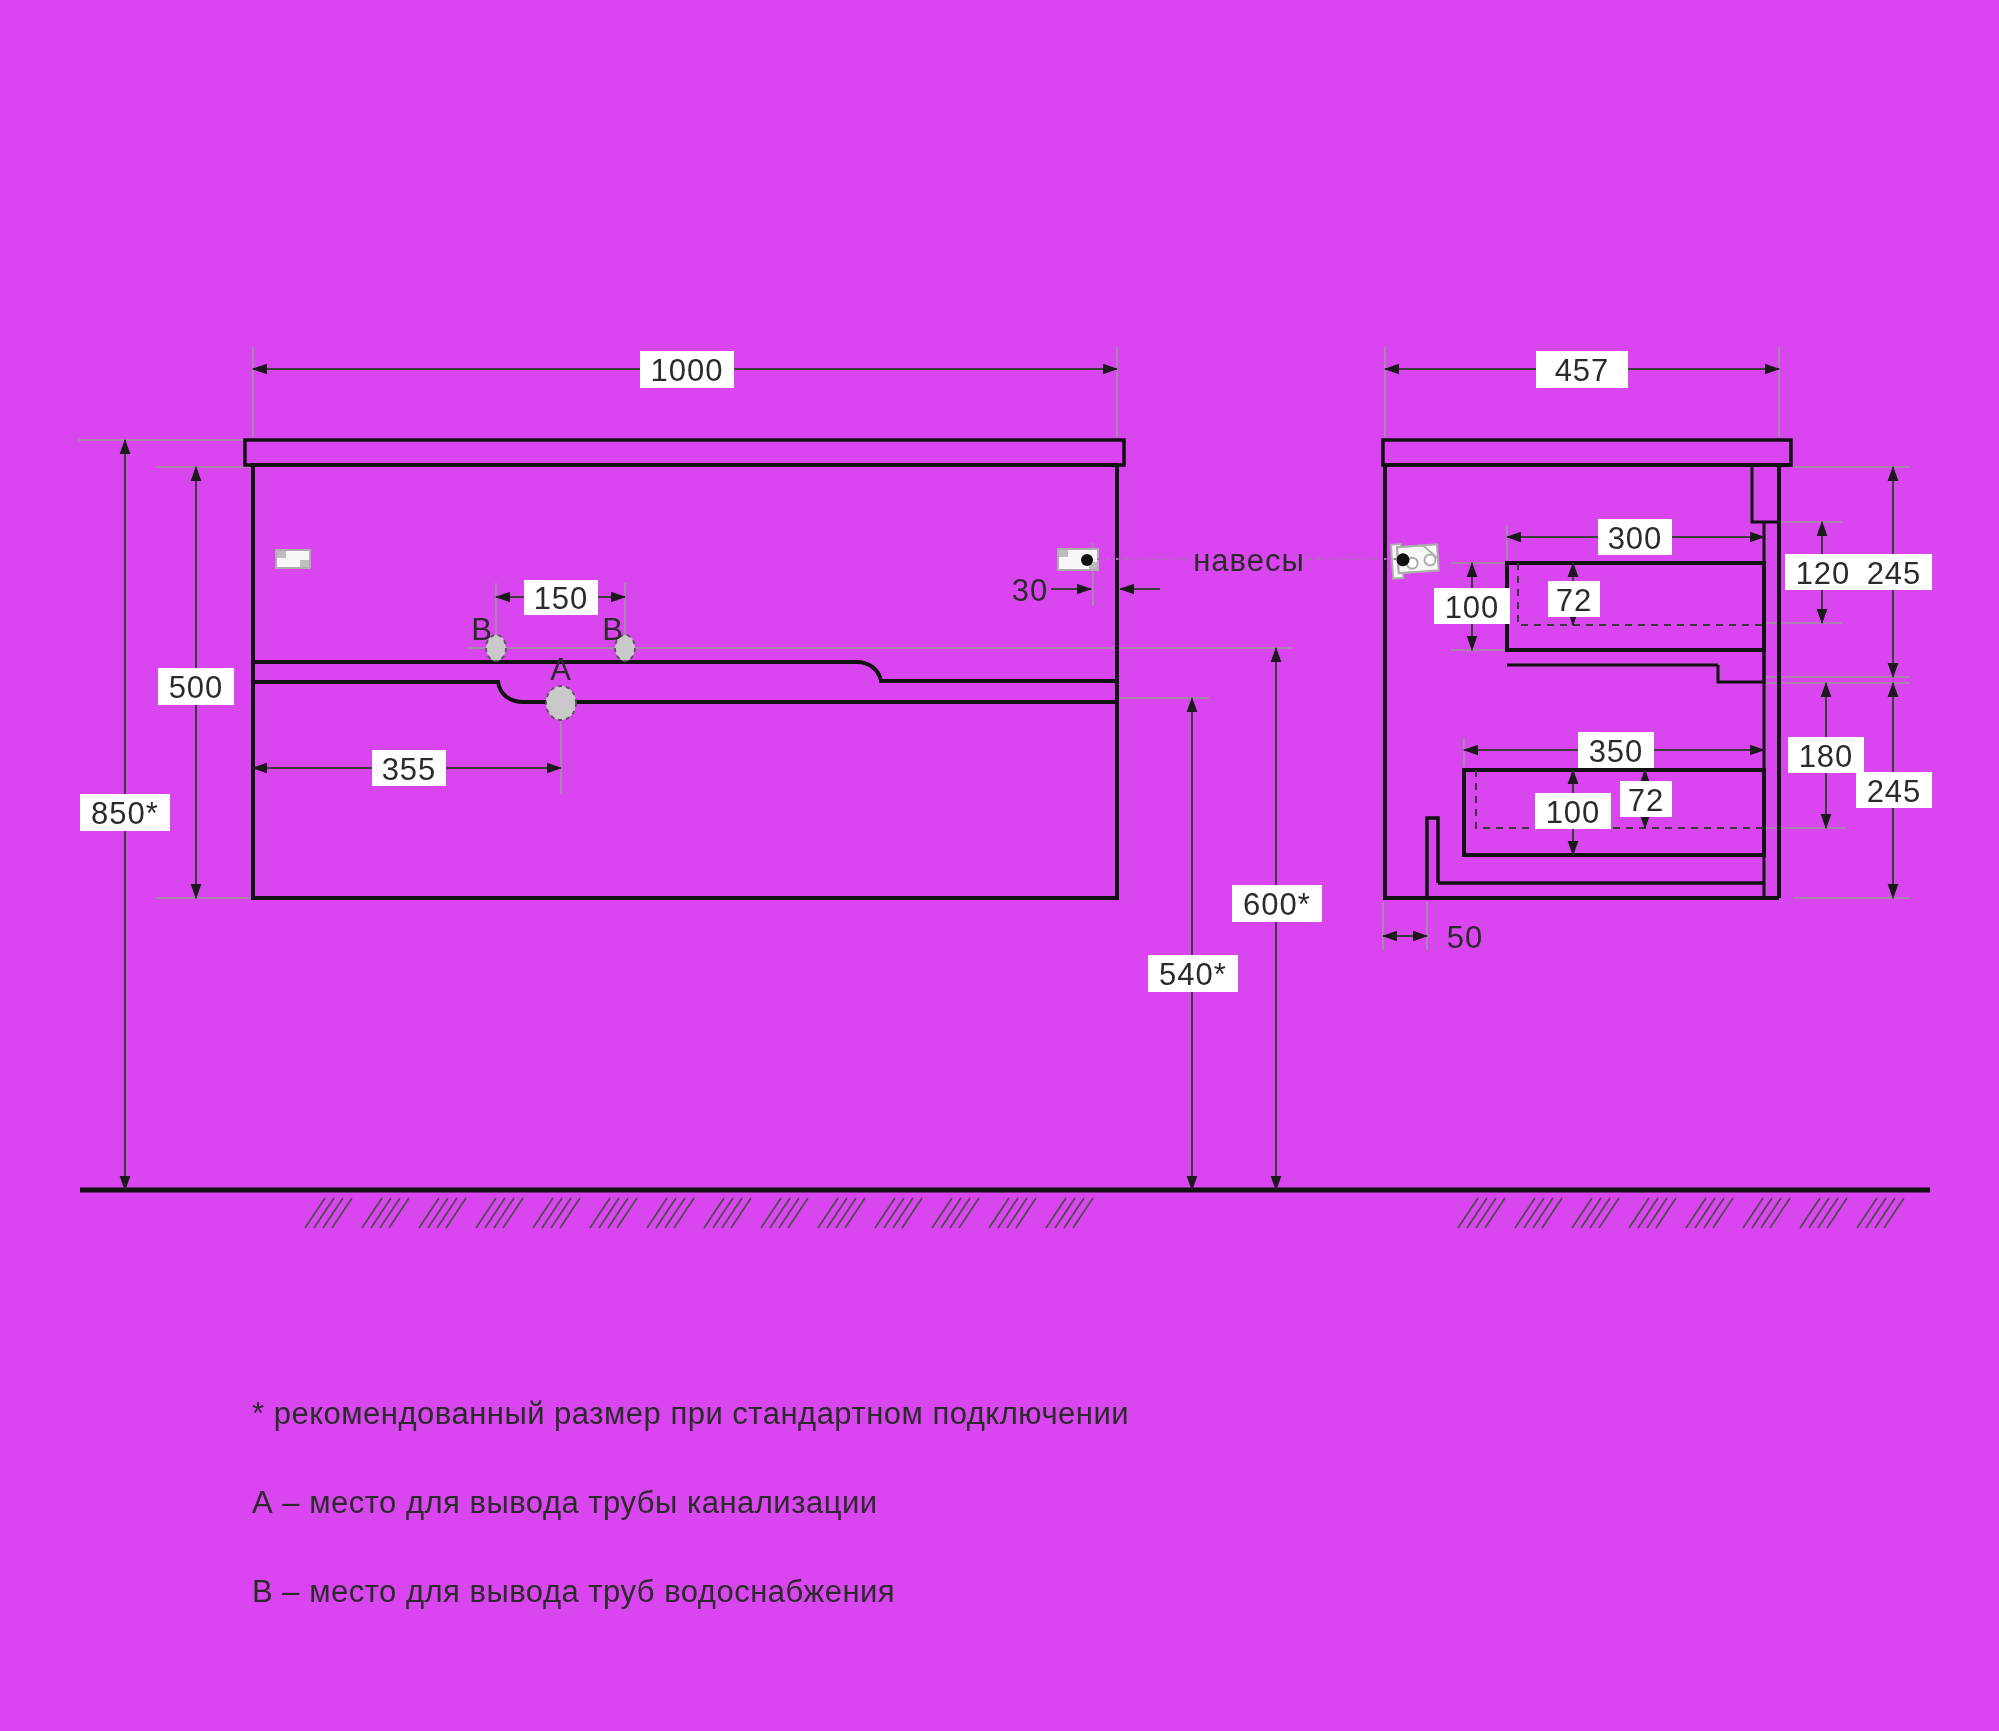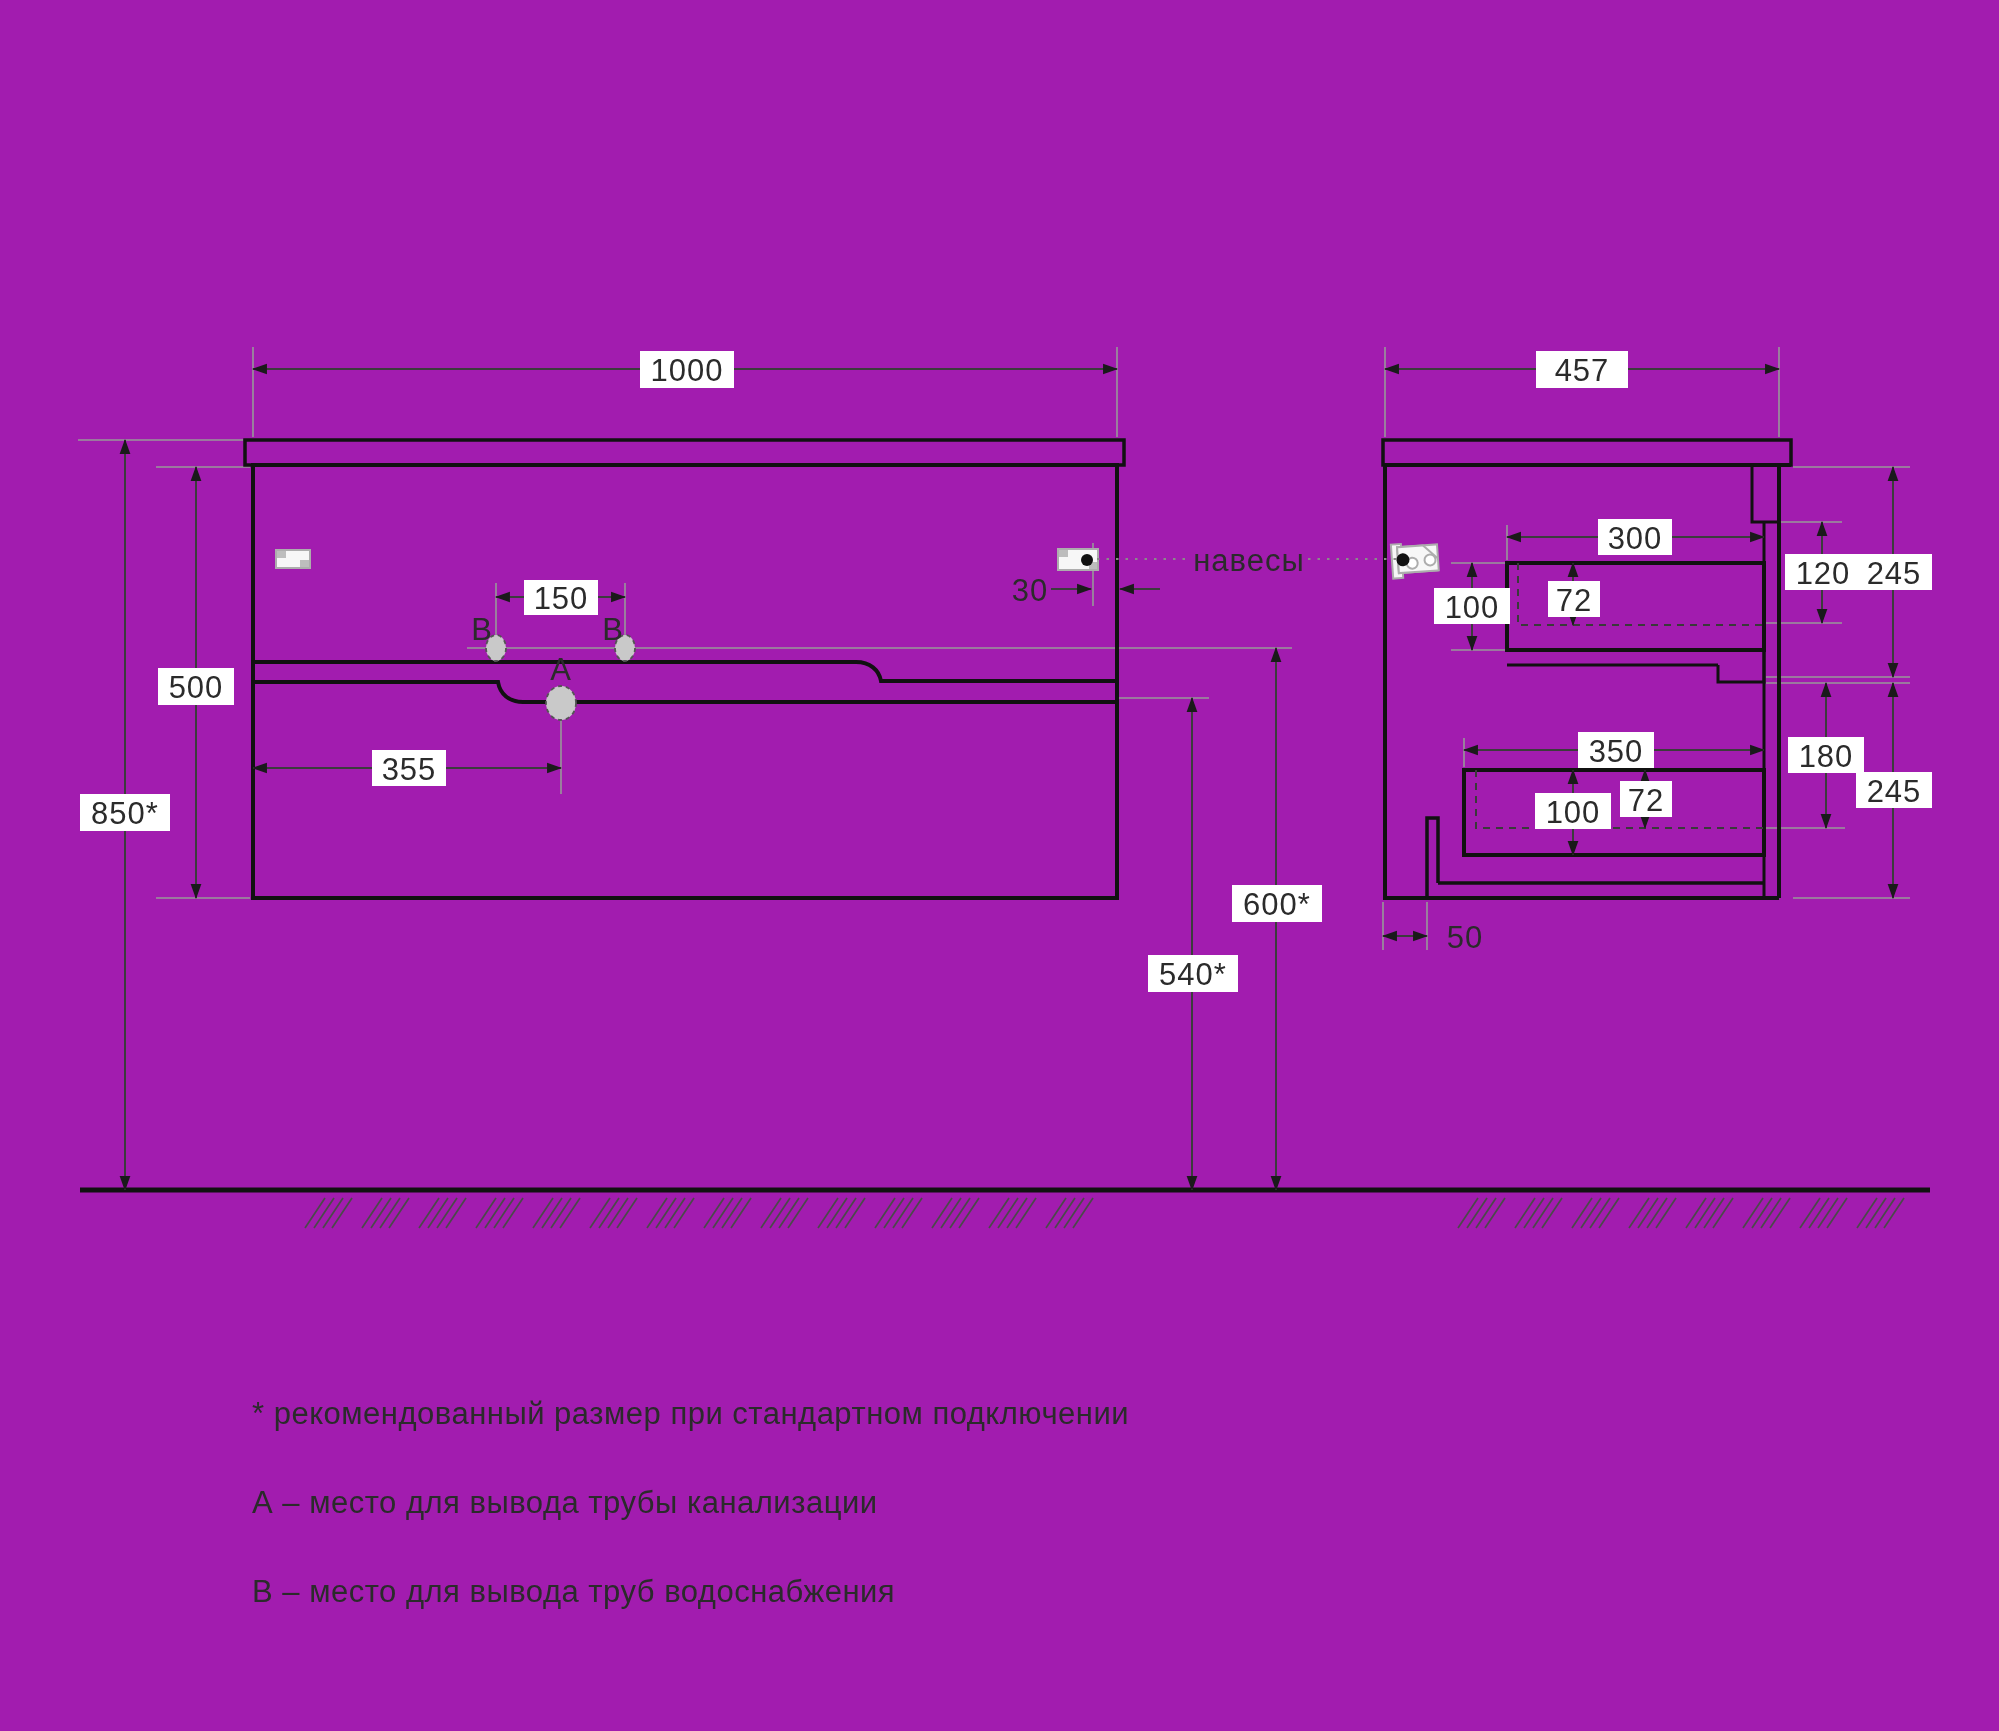--- a/index.html
+++ b/index.html
@@ -1,16 +1,16 @@
 <!DOCTYPE html>
 <html><head>
 <meta charset="utf-8">
 <style>
   html,body{margin:0;padding:0;background:#ffffff;}
-  #page{position:relative;width:1999px;height:1731px;background:#a21caf;overflow:hidden;
+  #page{position:relative;width:1999px;height:1731px;background:#d946ef;overflow:hidden;
         font-family:"Liberation Sans", sans-serif;}
   svg text{font-family:"Liberation Sans", sans-serif;fill:#2b2b2b;letter-spacing:1px;}
   .dimtxt{font-size:31px;}
   .biglbl{font-size:31px;}
   .legend{font-size:31px;letter-spacing:0.5px;}
   .struct{stroke:#111111;fill:none;}
   .thin{stroke:#999999;stroke-width:1.6;fill:none;}
   .dim{stroke:#3c3c3c;stroke-width:2;fill:none;}
   .dash{stroke:#3a3a3a;stroke-width:2;stroke-dasharray:7 6;fill:none;}
   .dots{stroke:#8a8a8a;stroke-width:2.2;stroke-dasharray:2.5 7;fill:none;}

